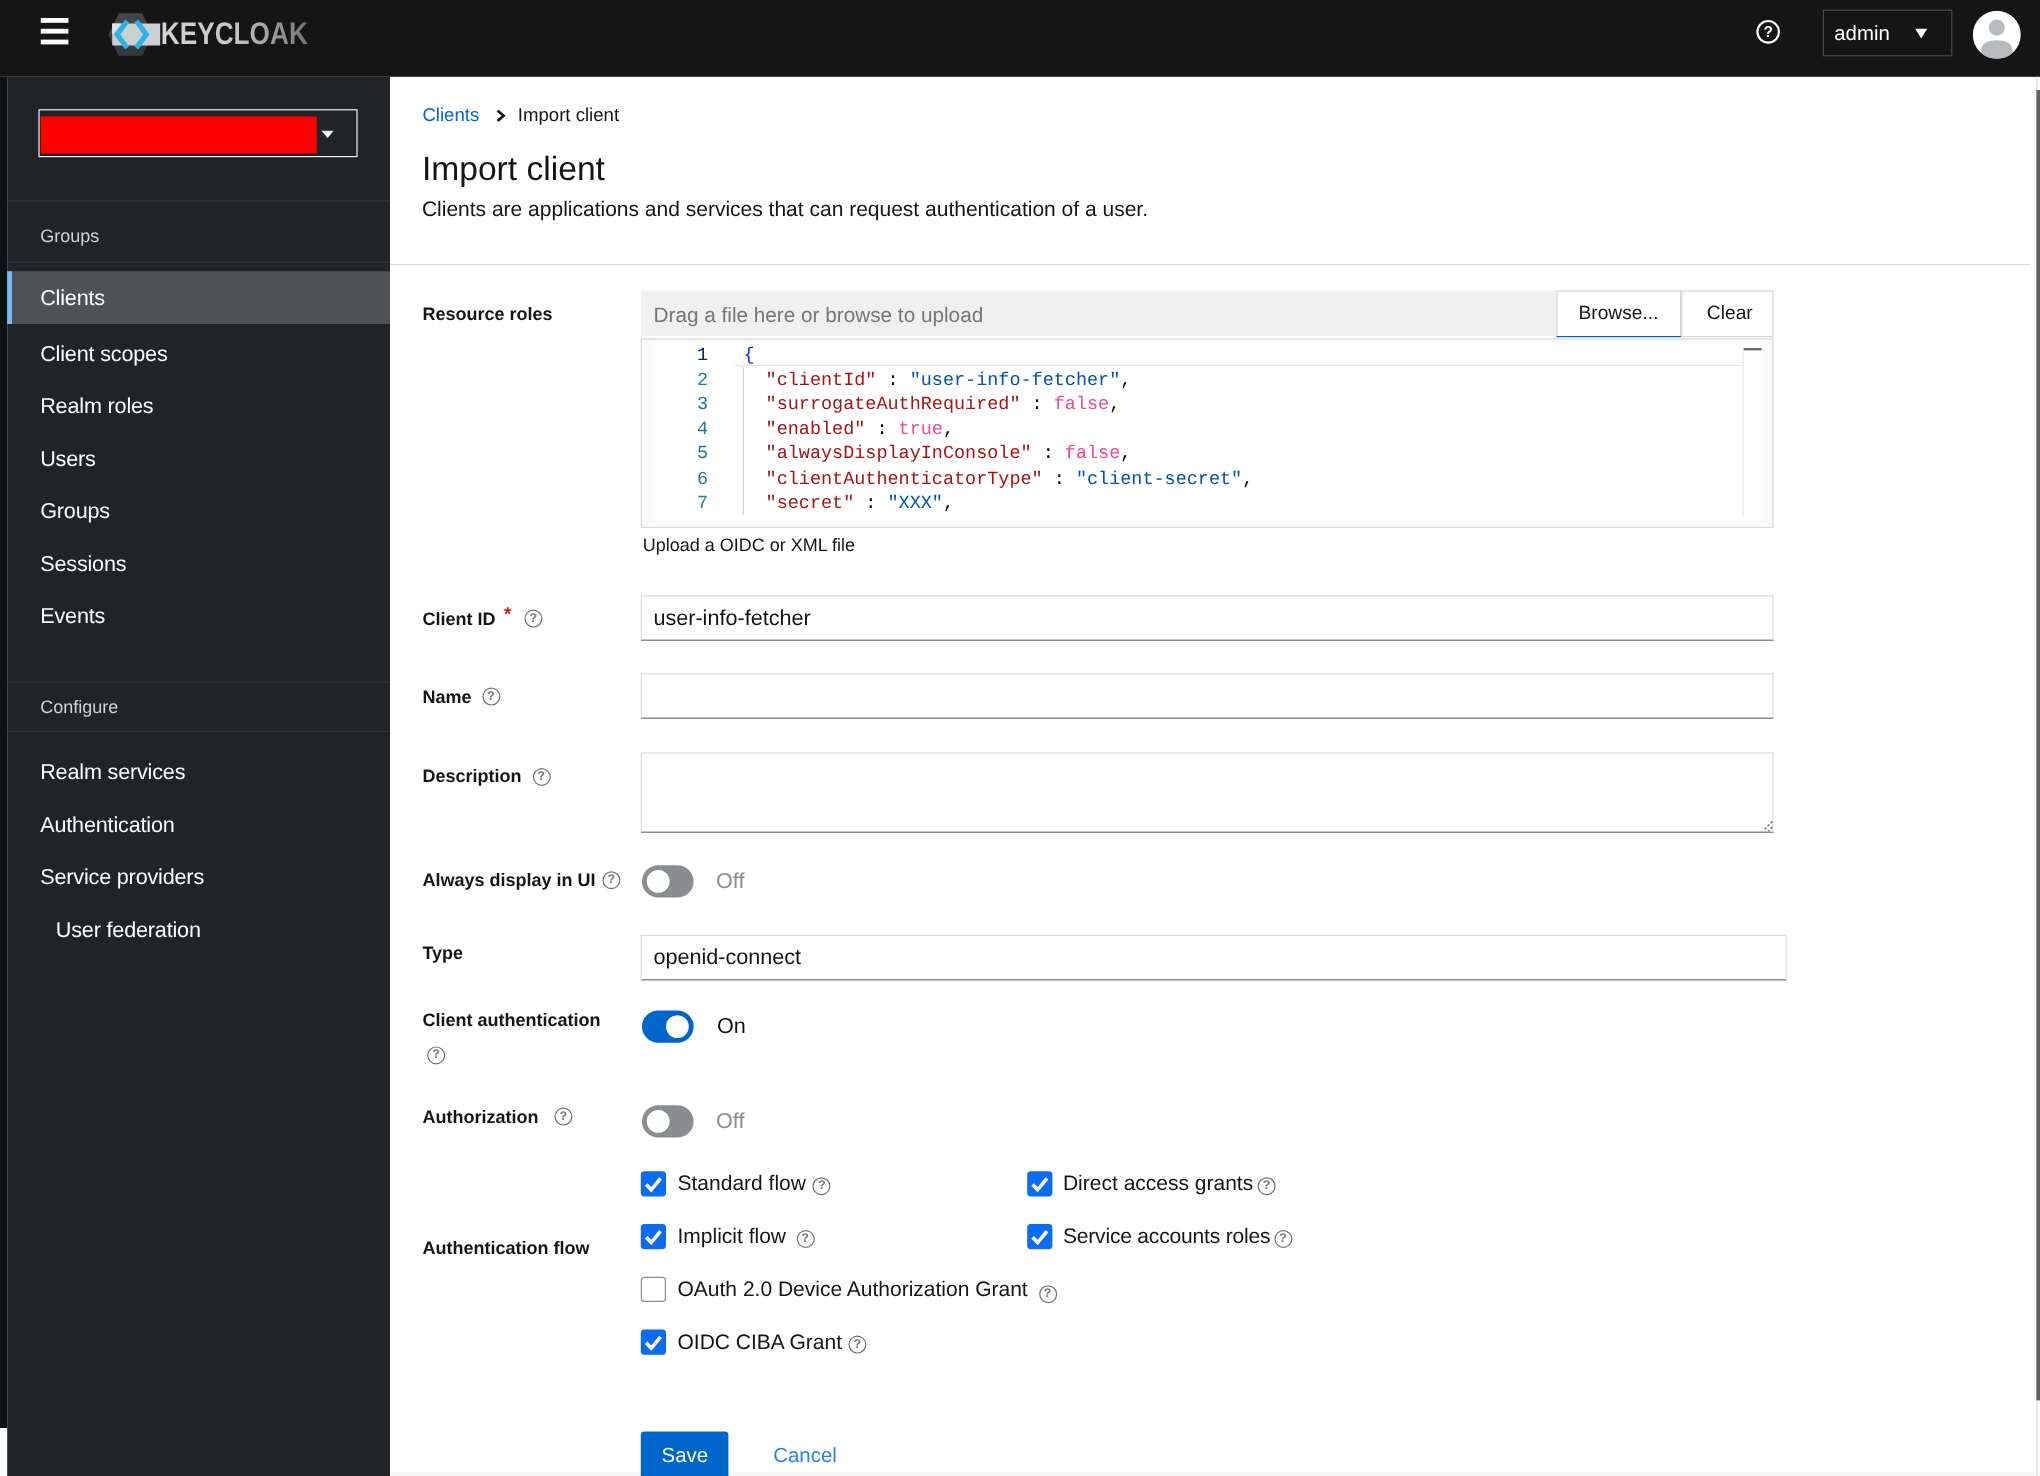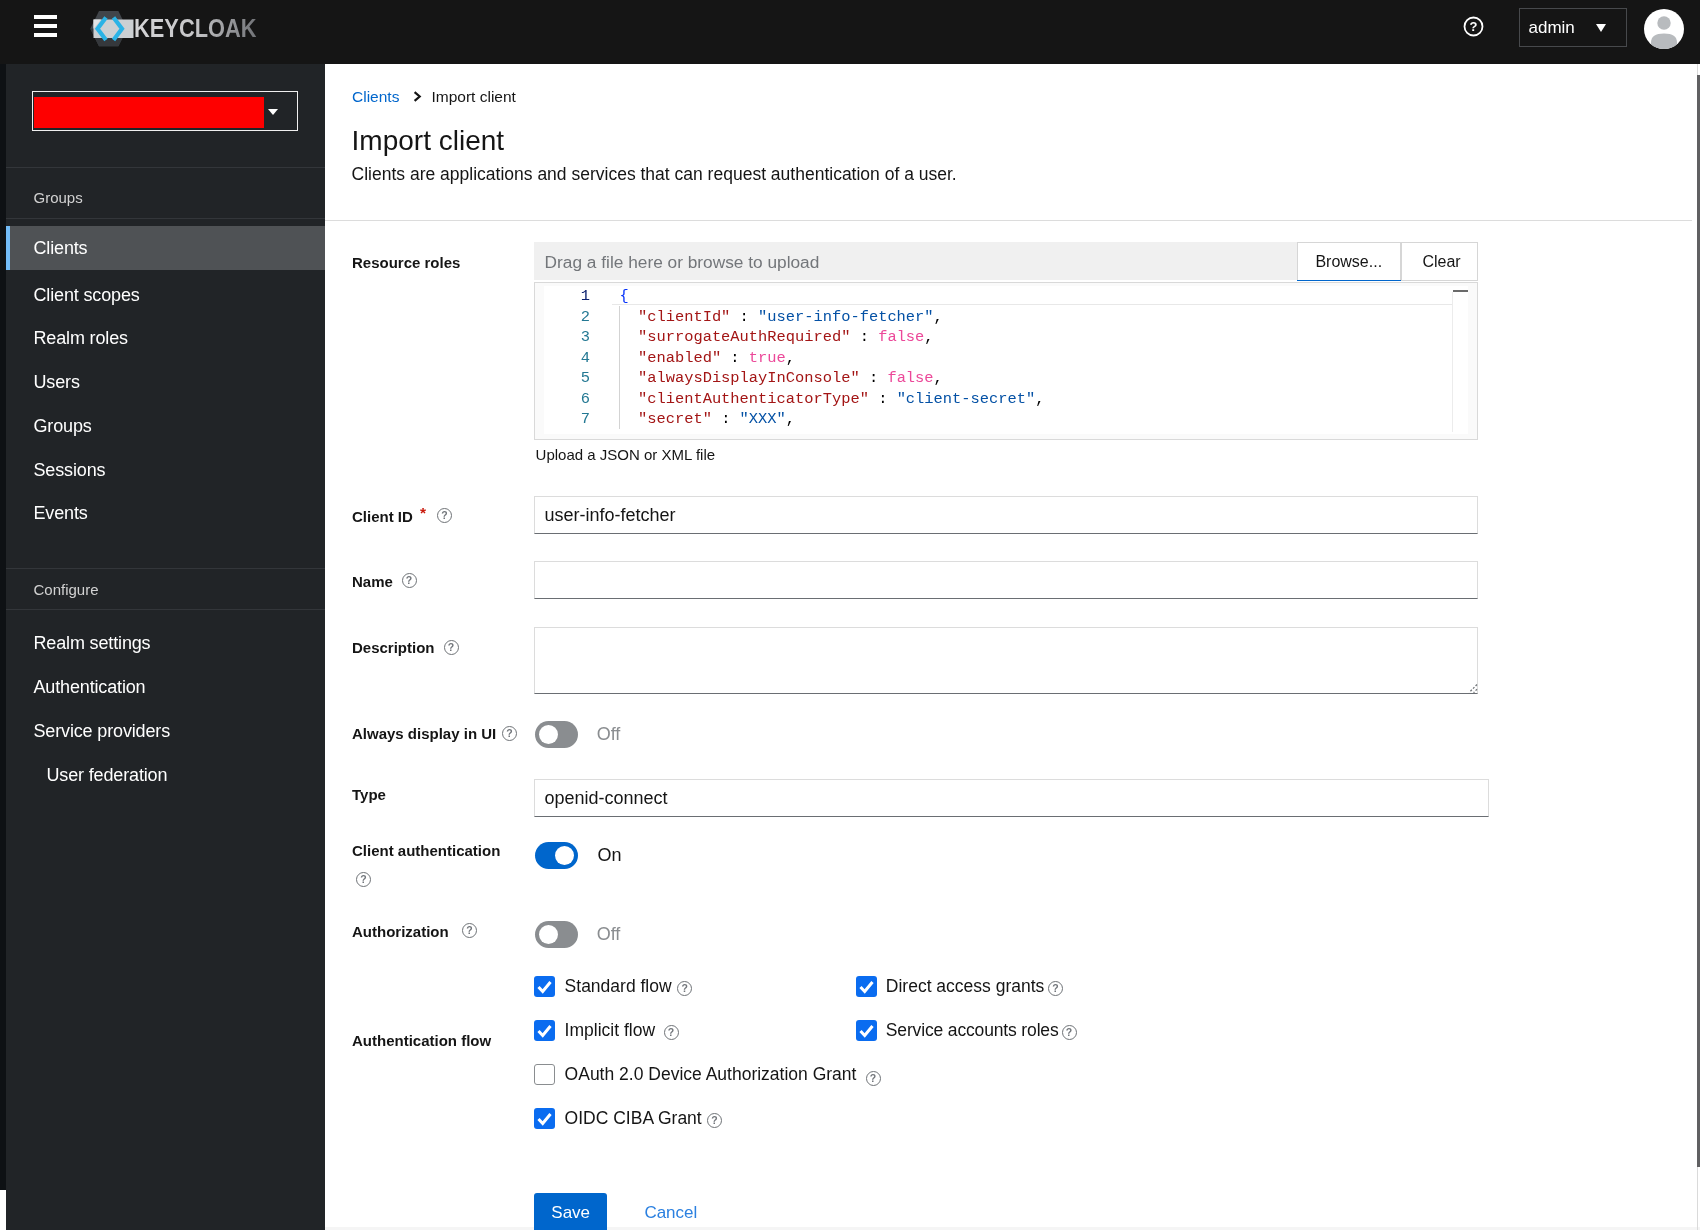--- a/index.html
+++ b/index.html
@@ -83,21 +83,21 @@
 <div class="abs" style="left:6px;top:226px;width:319px;height:44px;background:#4f5255;"></div>
 <div class="abs" style="left:6px;top:226px;width:4px;height:44px;background:#73bcf7;"></div>
 <div class="nav-item" style="top:238px;">Clients</div>
 <div class="nav-item" style="top:284.5px;">Client scopes</div>
 <div class="nav-item" style="top:328px;">Realm roles</div>
 <div class="nav-item" style="top:372px;">Users</div>
 <div class="nav-item" style="top:416px;">Groups</div>
 <div class="nav-item" style="top:459.5px;">Sessions</div>
 <div class="nav-item" style="top:503px;">Events</div>
 <div class="nav-sec" style="top:581px;">Configure</div>
-<div class="nav-item" style="top:632.5px;">Realm settings</div>
+<div class="nav-item" style="top:632.5px;">Realm services</div>
 <div class="nav-item" style="top:676.5px;">Authentication</div>
 <div class="nav-item" style="top:720.5px;">Service providers</div>
 <div class="nav-item" style="top:764.5px;padding-left:13px;">User federation</div>
 
 <div class="abs" style="left:352px;top:88px;font-size:15.5px;color:#0066cc;line-height:17px;">Clients</div>
 <svg class="abs" style="left:412px;top:91px;" width="10" height="11" viewBox="0 0 10 11">
   <path d="M2.6 1.1 L7.7 5.5 L2.6 9.9" fill="none" stroke="#151515" stroke-width="2.2"></path>
 </svg>
 <div class="abs" style="left:431.5px;top:88px;font-size:15.5px;color:#151515;line-height:17px;">Import client</div>
 
@@ -134,21 +134,21 @@
 <div class="num" style="left:550px;top:409.4px;">7</div>
 
 <div class="code" style="left:619.5px;top:286.4px;color:#0431fa;">{</div>
 <div class="code" style="left:638px;top:306.9px;"><span class="k">"clientId"</span><span class="p"> : </span><span class="s">"user-info-fetcher"</span><span class="p">,</span></div>
 <div class="code" style="left:638px;top:327.4px;"><span class="k">"surrogateAuthRequired"</span><span class="p"> : </span><span class="kw">false</span><span class="p">,</span></div>
 <div class="code" style="left:638px;top:347.9px;"><span class="k">"enabled"</span><span class="p"> : </span><span class="kw">true</span><span class="p">,</span></div>
 <div class="code" style="left:638px;top:368.4px;"><span class="k">"alwaysDisplayInConsole"</span><span class="p"> : </span><span class="kw">false</span><span class="p">,</span></div>
 <div class="code" style="left:638px;top:388.9px;"><span class="k">"clientAuthenticatorType"</span><span class="p"> : </span><span class="s">"client-secret"</span><span class="p">,</span></div>
 <div class="code" style="left:638px;top:409.4px;"><span class="k">"secret"</span><span class="p"> : </span><span class="s">"XXX"</span><span class="p">,</span></div>
 
-<div class="abs" style="left:535.6px;top:446px;font-size:15px;color:#151515;line-height:18px;">Upload a JSON or XML file</div>
+<div class="abs" style="left:535.6px;top:446px;font-size:15px;color:#151515;line-height:18px;">Upload a OIDC or XML file</div>
 
 <div class="lbl" style="left:352px;top:508px;">Client ID</div>
 <div class="abs" style="left:420px;top:504px;font-size:15.5px;color:#c9190b;font-weight:bold;">*</div>
 <div class="help" style="left:437px;top:508.3px;">?</div>
 <div class="input" style="left:533.5px;top:496px;width:944.5px;height:38px;">
     <span class="val">user-info-fetcher</span>
   </div>
 
 <div class="lbl" style="left:352px;top:572.5px;">Name</div>
 <div class="help" style="left:401.5px;top:573px;">?</div>

